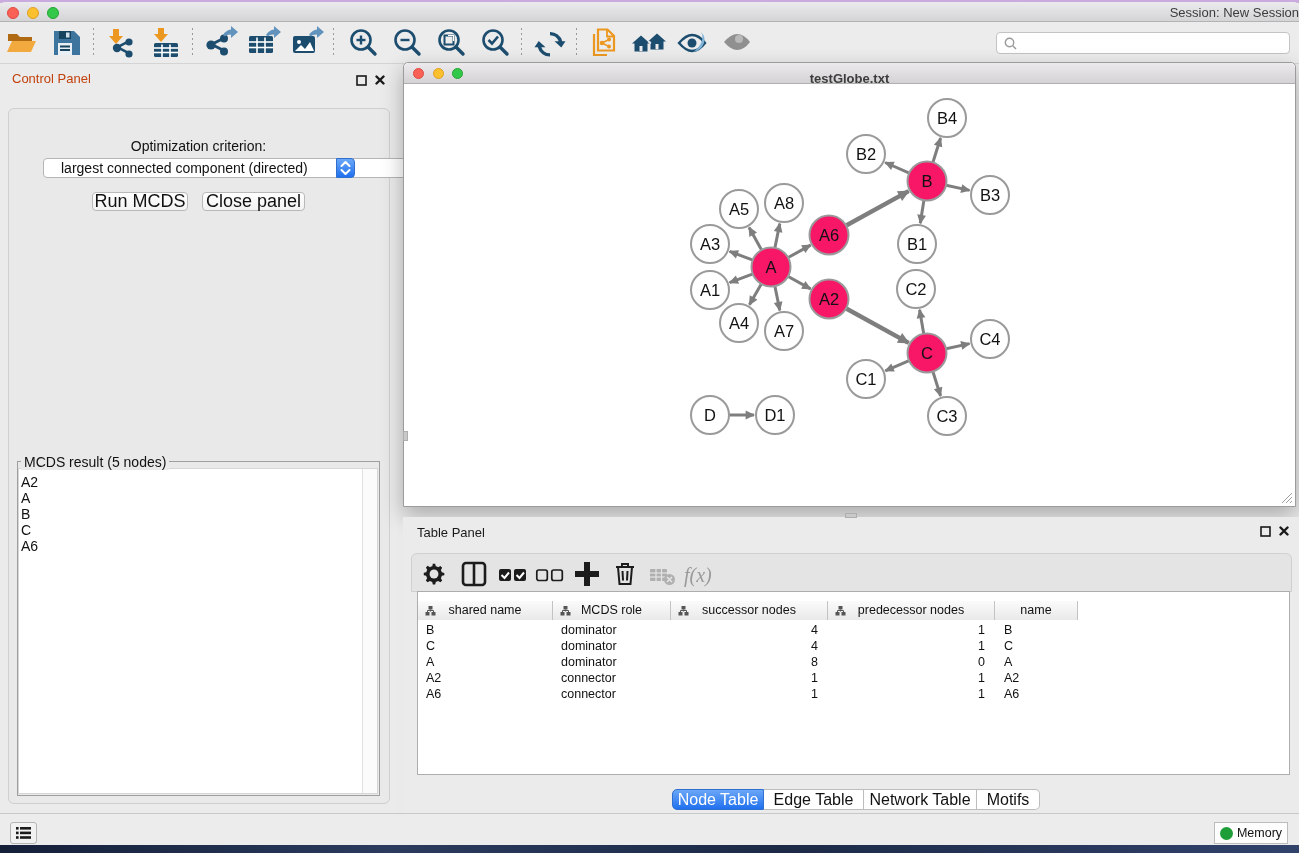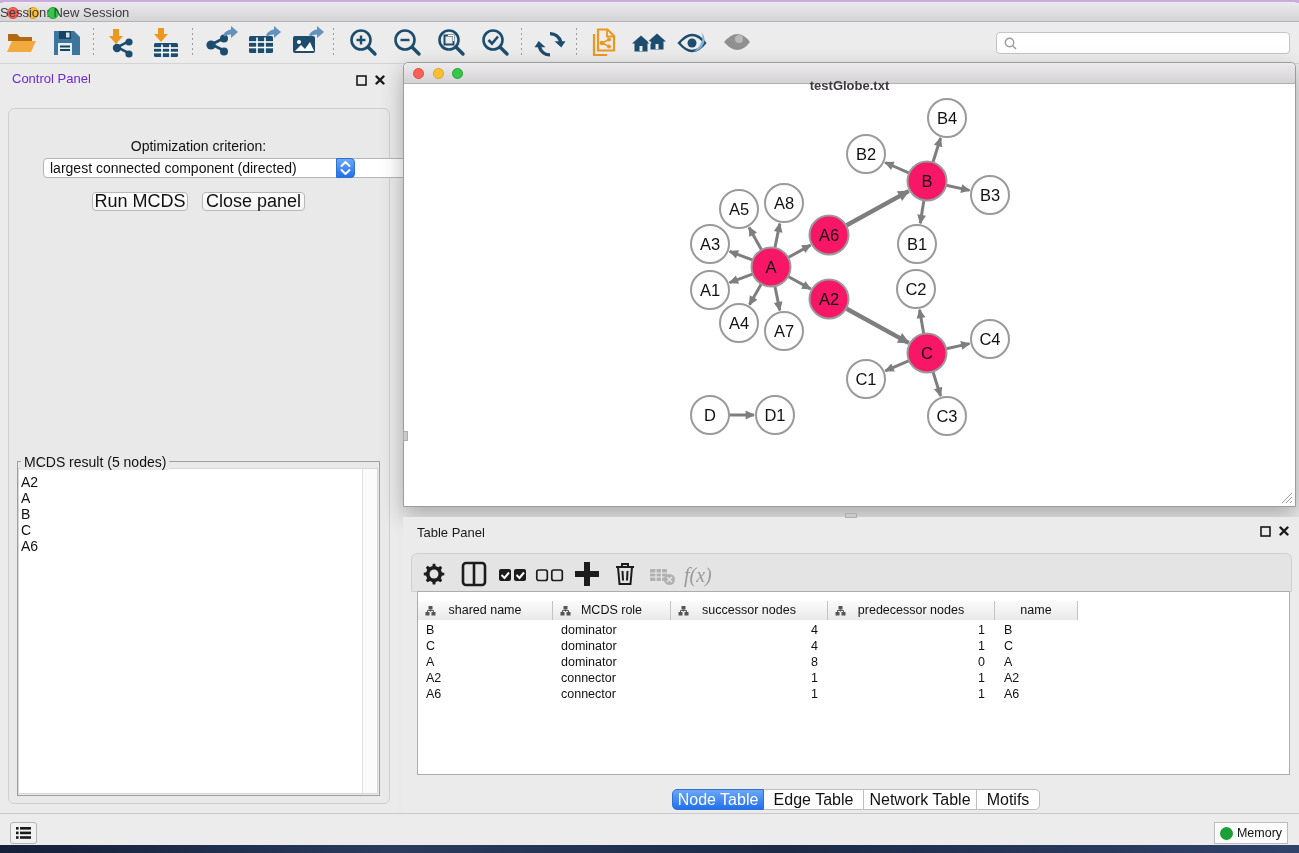--- a/index.html
+++ b/index.html
@@ -3,48 +3,48 @@
 <style>
 *{margin:0;padding:0;box-sizing:border-box}
 html,body{width:1299px;height:853px;overflow:hidden}
 body{font-family:"Liberation Sans",sans-serif;background:#eaeaea;position:relative}
 .abs{position:absolute}
 
 #purple{left:0;top:0;width:1299px;height:3px;background:#c9abdd}
 
 #titlebar{left:0;top:2px;width:1299px;height:20px;background:linear-gradient(#ebeaec,#d4d3d5);border-bottom:1px solid #b4b4b4;border-radius:5px 5px 0 0}
 #titlebar .tl{position:absolute;top:5px;width:12px;height:12px;border-radius:50%}
-#title-text{left:0;top:5px;width:1299px;text-align:left;font-size:13px;color:#3c3c3c}
+#title-text{left:0;top:5px;width:1299px;text-align:right;font-size:13px;color:#3c3c3c}
 
 #toolbar{left:0;top:22px;width:1299px;height:42px;background:#ececec;border-bottom:1px solid #d4d4d4}
 .sep{position:absolute;top:6px;width:1px;height:30px;background-image:repeating-linear-gradient(#9a9a9a 0 2px,transparent 2px 5px)}
 .ticon{position:absolute;top:27px}
 
 #search{left:996px;top:32px;width:294px;height:22px;background:#fff;border:1px solid #c4c4c4;border-radius:4px}
 
 #cpanel{left:0;top:64px;width:397px;height:749px;background:#ebebeb}
 #cpanel-inner{left:8px;top:44px;width:382px;height:696px;background:#e9e9e9;border:1px solid #cfcfcf;border-radius:6px}
 .tabs{position:absolute;display:flex;height:21px;font-size:13.5px;z-index:3}
 .tabs .t{border:1px solid #bdbdbd;border-left:none;background:#fff;color:#111;display:flex;align-items:center;justify-content:center}
 .tabs .t.first{border-left:1px solid #bdbdbd;border-radius:5px 0 0 5px}
 .tabs .t.last{border-radius:0 5px 5px 0}
 .tabs .t.sel{background:linear-gradient(#6ba7f8,#2070ee);color:#fff;border-color:#2e6fd0}
 
-#combo{left:43px;top:94px;width:368px;height:20px;background:#fff;border:1px solid #b5b5b5;border-radius:4px;font-size:14px;color:#111;line-height:18px;padding-left:6px}
+#combo{left:43px;top:94px;width:368px;height:20px;background:#fff;border:1px solid #b5b5b5;border-radius:4px;font-size:14px;color:#111;line-height:18px;padding-left:17px}
 #combo-btn{left:336px;top:94px;width:19px;height:20px;background:linear-gradient(#6ba7f8,#2070ee);border-radius:0 4px 4px 0;border:1px solid #2e6fd0}
 .btn{position:absolute;height:19px;background:linear-gradient(#ffffff,#f2f2f2);border:1px solid #b9b9b9;border-radius:4px;font-size:18px;color:#111;text-align:center;line-height:17px}
 
 #mcds-group{left:17px;top:397px;width:363px;height:335px;border:1px solid #9f9f9f;background:#e9e9e9}#mcds-white{left:18px;top:404px;width:360px;height:326px;background:#fff;border:1px solid #d6d6d6}
 #mcds-legend{left:21px;top:390px;background:#e9e9e9;padding:0 3px;font-size:14px;color:#111}
 #mcds-list{left:21px;top:410px;width:343px;font-size:14px;color:#111;line-height:16px}
 #mcds-sb{left:362px;top:405px;width:15px;height:324px;background:#fbfbfb;border-left:1px solid #e2e2e2}
 
 #netwin{left:403px;top:62px;width:893px;height:445px;background:#fff;border:1px solid #9c9c9c;border-radius:5px 5px 0 0;box-shadow:0 8px 22px rgba(0,0,0,0.28)}
 #netbar{left:0;top:0;width:891px;height:21px;background:linear-gradient(#eceaec,#d4d2d4);border-bottom:1px solid #b0b0b0;border-radius:5px 5px 0 0}
-#nettitle{left:0;top:15px;width:891px;text-align:center;font-size:13px;color:#3c3c3c;font-weight:bold}
+#nettitle{left:0;top:8px;width:891px;text-align:center;font-size:13px;color:#3c3c3c;font-weight:bold}
 
 #tpanel{left:403px;top:517px;width:896px;height:296px;background:#ebebeb}
 #tp-toolbar{left:8px;top:36px;width:881px;height:39px;background:#e4e4e4;border:1px solid #d0d0d0;border-radius:6px 6px 0 0}
 #tp-table{left:14px;top:74px;width:873px;height:184px;background:#fff;border:1px solid #adadad}
 .th{position:absolute;top:9px;height:19px;background:linear-gradient(#fbfbfb,#e9e9e9);border-right:1px solid #c3c3c3;font-size:12.5px;color:#111;text-align:center;line-height:19px}
 .td{position:absolute;font-size:12.5px;color:#111;height:16px;line-height:16px}
 
 #statusbar{left:0;top:813px;width:1299px;height:32px;background:#ececec;border-top:1px solid #c8c8c8}
 #bottomstrip{left:0;top:845px;width:1299px;height:8px;background:linear-gradient(90deg,#141f38,#2a3b5e 30%,#1c2a47 60%,#31426b)}
 #membtn{left:1214px;top:822px;width:74px;height:22px;background:#fdfdfd;border:1px solid #bcbcbc;font-size:12.5px;color:#111;display:flex;align-items:center;justify-content:center;gap:4px}
@@ -194,21 +194,21 @@
   <div class="sep" style="left:576px"></div>
 </div>
 <div class="abs" id="search">
   <svg width="16" height="16" style="position:absolute;left:6px;top:3px" viewBox="0 0 16 16">
       <circle cx="6.5" cy="6.5" r="4.2" fill="none" stroke="#9a9a9a" stroke-width="1.4"></circle>
       <line x1="9.8" y1="9.8" x2="13" y2="13" stroke="#9a9a9a" stroke-width="1.4"></line>
     </svg>
 </div>
 
 <div class="abs" id="cpanel">
-  <div style="position:absolute;left:12px;top:7px;font-size:13px;color:#6d28d9">Control Panel</div>
+  <div style="position:absolute;left:12px;top:7px;font-size:13px;color:#c2410c">Control Panel</div>
   <svg style="position:absolute;left:356px;top:11px" width="31" height="12" viewBox="0 0 31 12">
       <rect x="1" y="1" width="9" height="9" fill="none" stroke="#1a1a1a" stroke-width="1.6"></rect>
       <path d="M20.5 1.5 L27.5 8.5 M27.5 1.5 L20.5 8.5" stroke="#1a1a1a" stroke-width="2.4" stroke-linecap="round"></path>
     </svg>
   <div class="abs" id="cpanel-inner"></div>
   <div class="abs" style="left:0;top:74px;width:397px;text-align:center;font-size:14px;color:#111">Optimization criterion:</div>
   <div class="abs" id="combo">largest connected component (directed)</div>
   <div class="abs" id="combo-btn"><svg width="17" height="18" viewBox="0 0 17 18">
         <path d="M4.5 7 L8.5 3 L12.5 7" fill="none" stroke="#fff" stroke-width="2" stroke-linecap="round" stroke-linejoin="round"></path>
         <path d="M4.5 11 L8.5 15 L12.5 11" fill="none" stroke="#fff" stroke-width="2" stroke-linecap="round" stroke-linejoin="round"></path>

